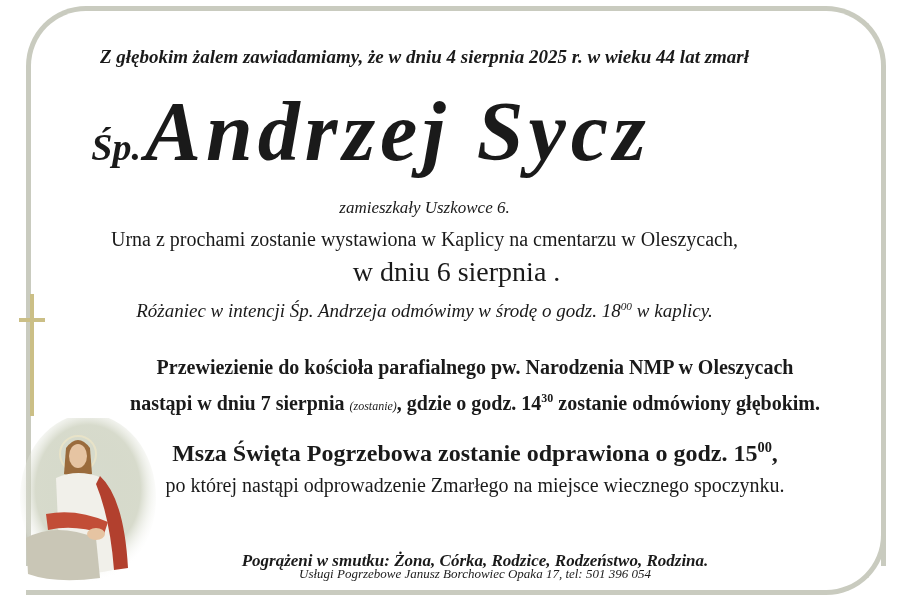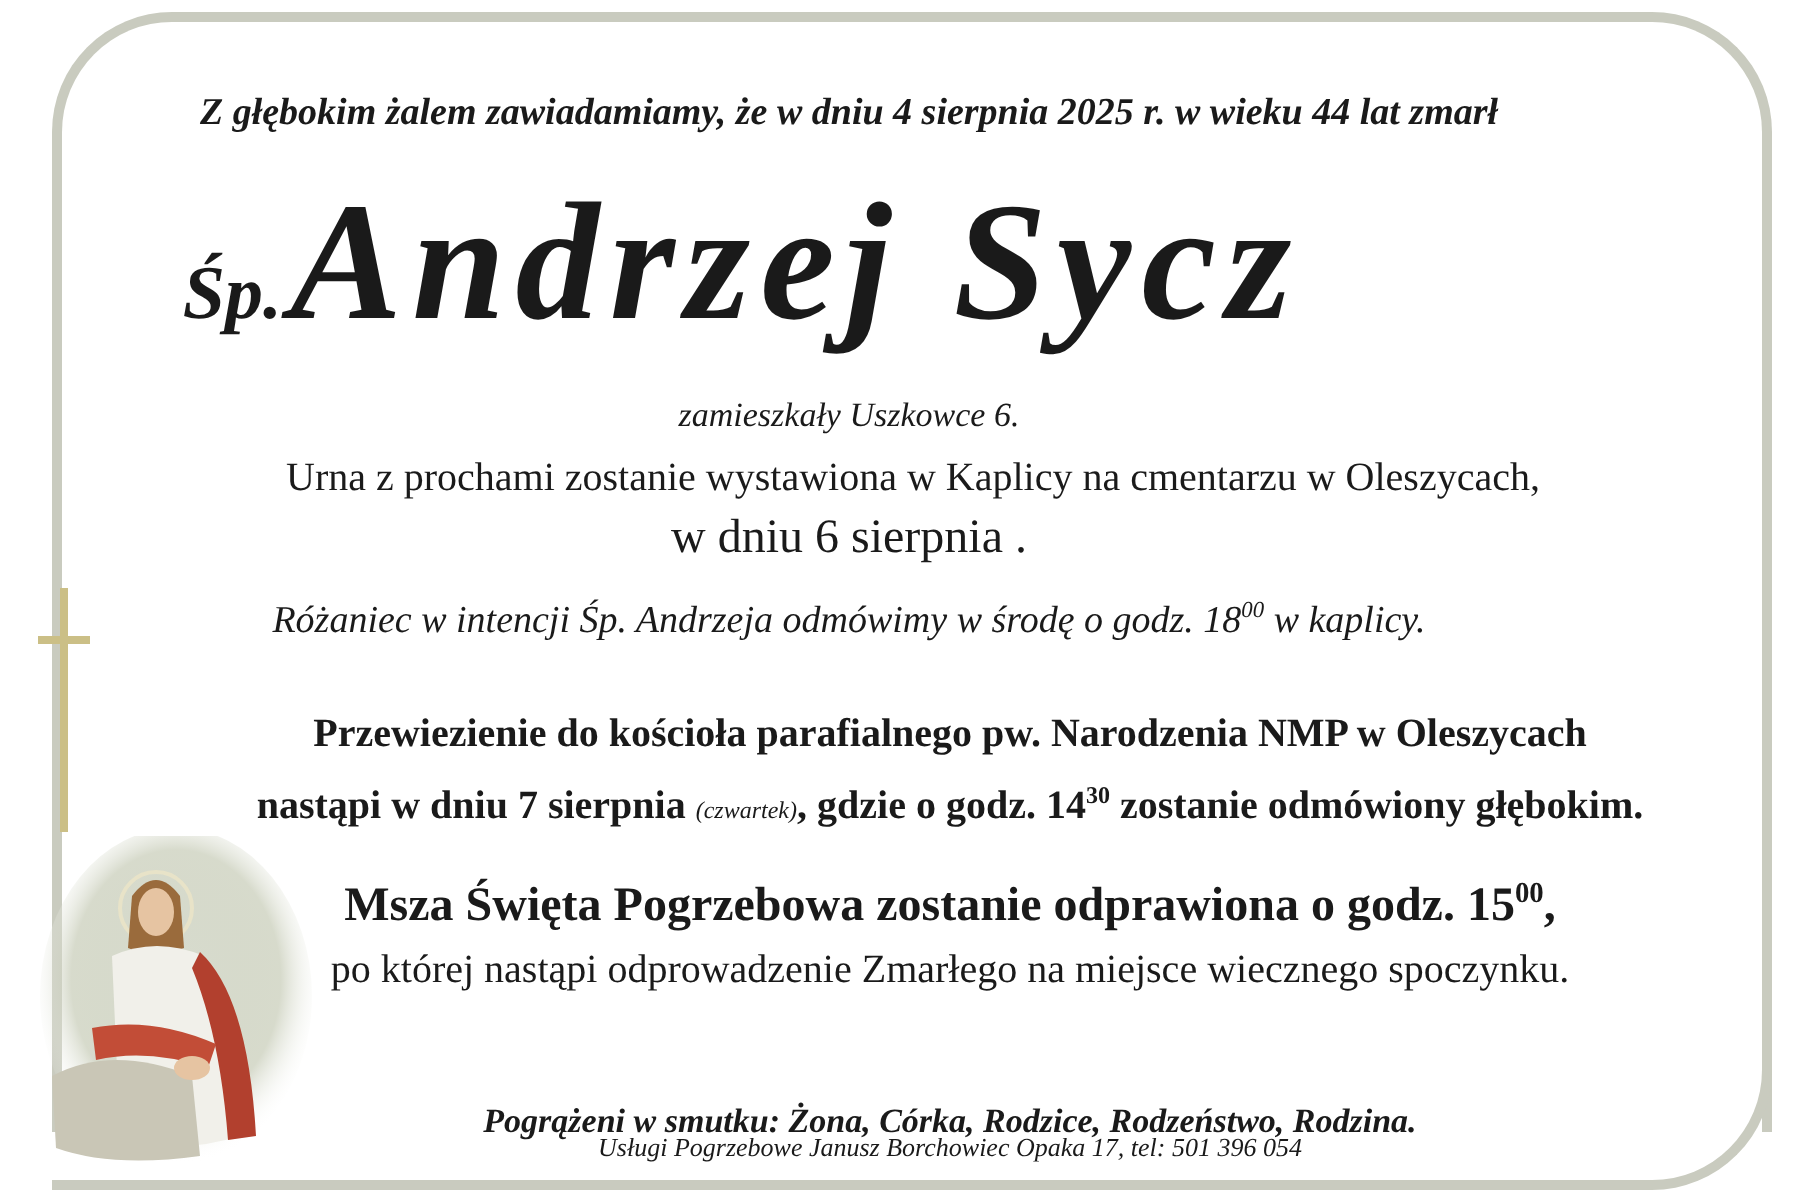--- a/index.html
+++ b/index.html
@@ -12,22 +12,22 @@
   .frame-bottom { position:absolute; left:22px; top:520px; width:864px; height:75px;
                   border-bottom:5px solid #c9cbbf; border-right:5px solid #c9cbbf;
                   border-bottom-right-radius:60px; box-sizing:border-box; }
   .frame-left-mask { position:absolute; left:0; top:420px; width:26px; height:180px; background:#fff; }
   .line { position:absolute; left:0; width:849px; text-align:center; white-space:nowrap; }
   .intro { top:46px; font-size:19px; font-style:italic; font-weight:bold; }
   .name-row { top:90px; left:0; width:742px; text-align:center; }
   .sp { font-size:38px; font-style:italic; font-weight:bold; vertical-align:baseline; }
   .name { font-size:84px; font-style:italic; font-weight:bold; letter-spacing:5px; line-height:1; }
   .residence { top:198px; font-size:17px; font-style:italic; }
-  .urn1 { top:228px; font-size:20px;margin-left:32px; }
-  .urn2 { top:256px; font-size:24px; }
+  .urn1 { top:228px; font-size:20px; }
+  .urn2 { top:256px; font-size:28px;padding-left:32px; }
   .rosary { top:300px; font-size:19px; font-style:italic; font-weight:normal; }
   .transfer1 { top:356px; font-size:20px; font-weight:bold; }
   .transfer2 { top:392px; font-size:20px; font-weight:bold; }
   .mass { top:440px; font-size:24px; font-weight:bold; }
   .procession { top:474px; font-size:20px; }
   .mourners { top:516px; font-size:17px; font-style:italic; font-weight:bold;margin-top:35px; }
   .footer { top:566px; font-size:13px; font-style:italic; }
   .small-it { font-size:12px; font-style:italic; font-weight:normal; }
   sup { font-size:0.6em; vertical-align:super; line-height:0; }
   .offset-right { left:50px; width:850px; }
@@ -53,21 +53,21 @@
 <div class="line residence">zamieszkały Uszkowce 6.</div>
 <div class="line urn1">Urna z prochami zostanie wystawiona w Kaplicy na cmentarzu w Oleszycach,</div>
 <div class="line urn2">w dniu 6 sierpnia .</div>
 
 <div class="line rosary">
   <span>Różaniec w intencji Śp. Andrzeja odmówimy w środę o godz. 18</span><sup>00</sup><span> w kaplicy.</span>
 </div>
 
 <div class="line transfer1 offset-right">Przewiezienie do kościoła parafialnego pw. Narodzenia NMP w Oleszycach</div>
 <div class="line transfer2 offset-right">
-  <span>nastąpi w dniu 7 sierpnia </span><span class="small-it">(czwartek)</span><span>, gdzie o godz. 14</span><sup>30</sup><span> zostanie odmówiony głębokim.</span>
+  <span>nastąpi w dniu 7 sierpnia </span><span class="small-it">(zostanie)</span><span>, gdzie o godz. 14</span><sup>30</sup><span> zostanie odmówiony głębokim.</span>
 </div>
 
 <div class="line mass offset-right">
   <span>Msza Święta Pogrzebowa zostanie odprawiona  o godz. 15</span><sup>00</sup><span>,</span>
 </div>
 <div class="line procession offset-right">po której nastąpi odprowadzenie Zmarłego na miejsce wiecznego spoczynku.</div>
 <div class="line mourners offset-right">Pogrążeni w smutku: Żona, Córka, Rodzice, Rodzeństwo,  Rodzina.</div>
 <div class="line footer offset-right">Usługi Pogrzebowe Janusz Borchowiec Opaka 17, tel: 501 396 054</div>
 
 <div class="cross">

